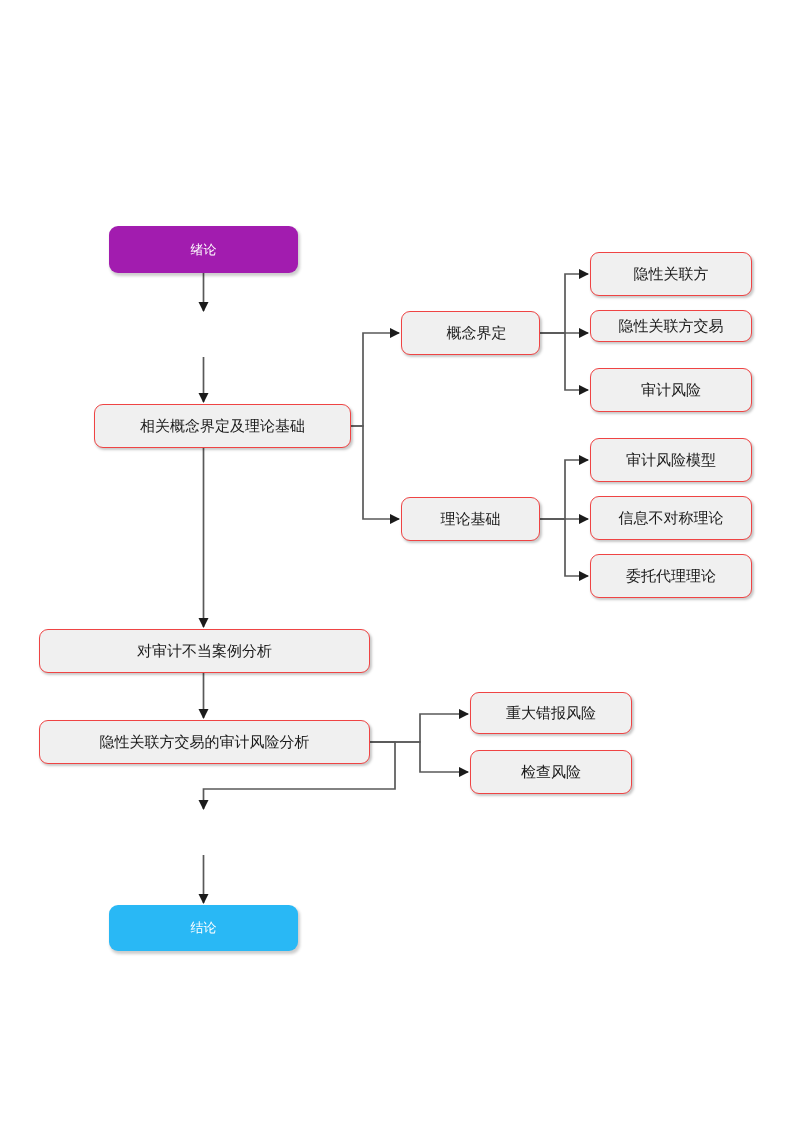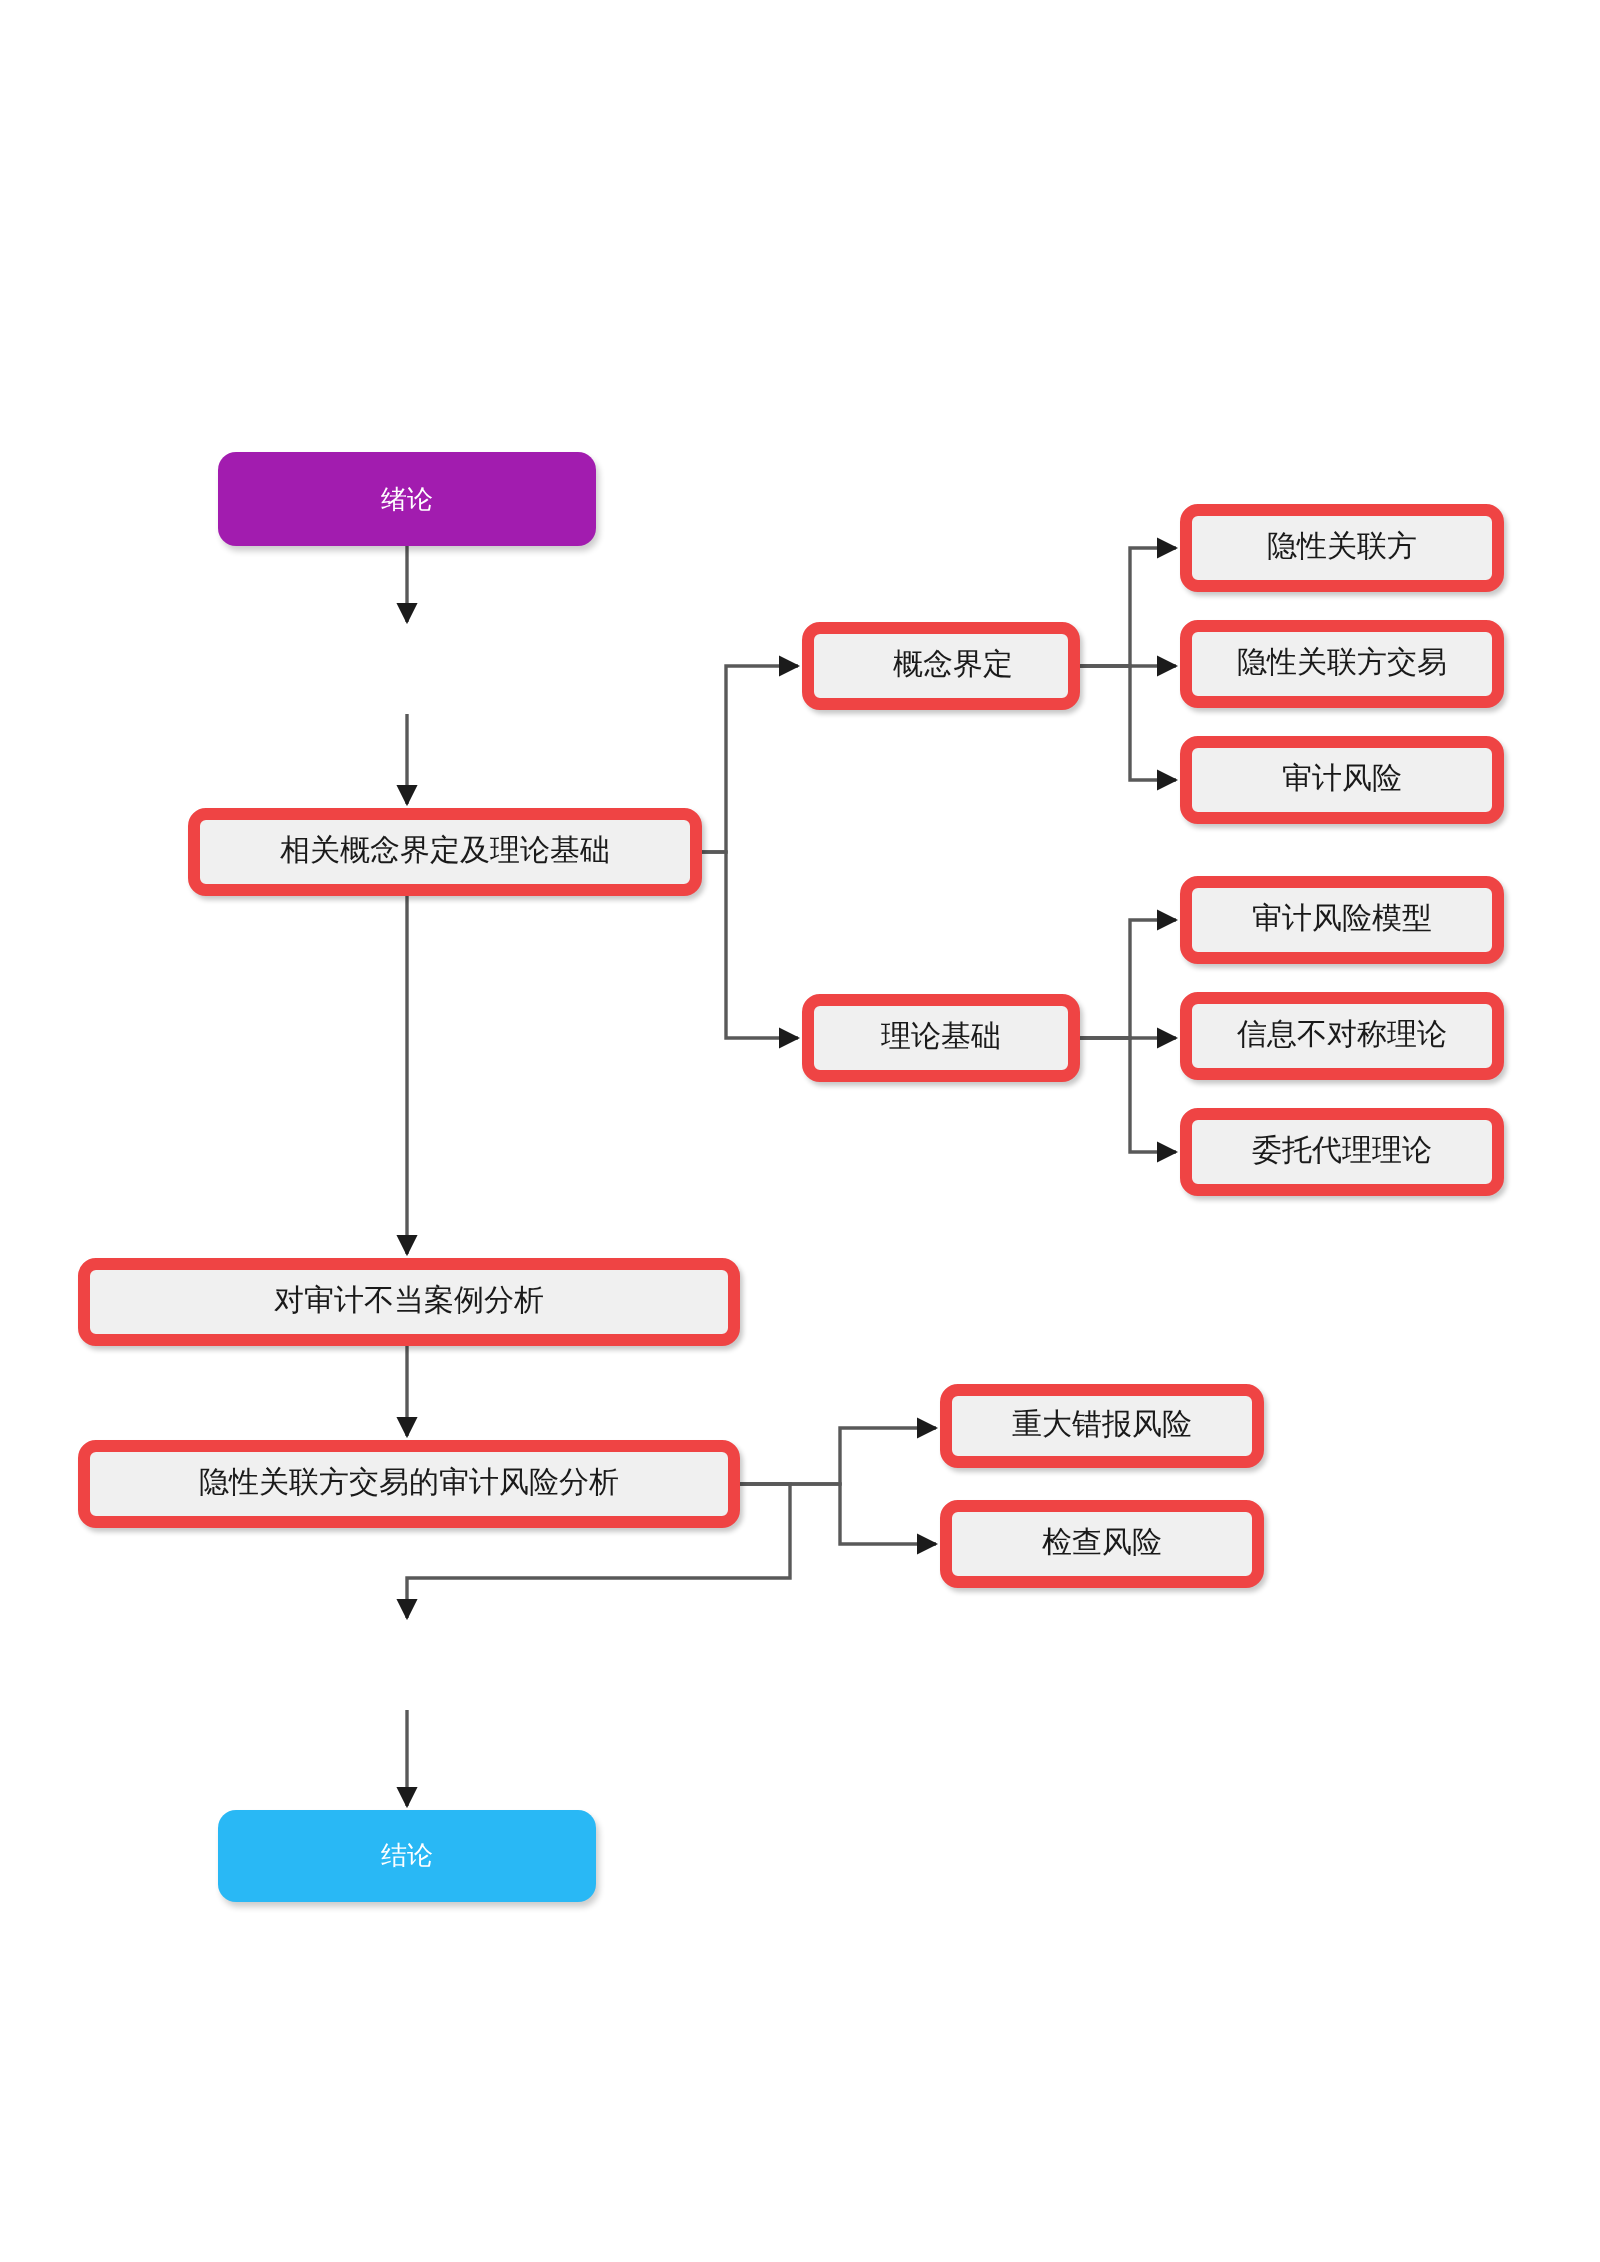--- a/index.html
+++ b/index.html
@@ -32,21 +32,21 @@
     display: flex;
     align-items: center;
     justify-content: center;
     text-align: center;
     border-radius: 9px;
     line-height: 1.2;
     white-space: nowrap;
   }
   .node.plain {
     background: #f0f0f0;
-    border: 6px solid #ef4444;
+    border: 1px solid #ef4444;
     color: #1a1a1a;
     font-size: 15px;
     box-shadow: 1.5px 2px 2.5px rgba(0,0,0,0.22);
   }
   .node.accent {
     border: none;
     color: #ffffff;
     font-size: 13px;
     box-shadow: 1.5px 2.5px 3px rgba(0,0,0,0.20);
   }
@@ -107,21 +107,21 @@
   </div>
 
   <div class="node plain" style="left:401px; top:497px; width:139px; height:44px;">
     <span>理论基础</span>
   </div>
 
   <div class="node plain" style="left:590px; top:252px; width:162px; height:44px;">
     <span>隐性关联方</span>
   </div>
 
-  <div class="node plain" style="left:590px; top:310px; width:162px; height:44px;">
+  <div class="node plain" style="left:590px; top:310px; width:162px; height:32px;">
     <span>隐性关联方交易</span>
   </div>
 
   <div class="node plain" style="left:590px; top:368px; width:162px; height:44px;">
     <span>审计风险</span>
   </div>
 
   <div class="node plain" style="left:590px; top:496px; width:162px; height:44px;">
     <span>信息不对称理论</span>
   </div>

